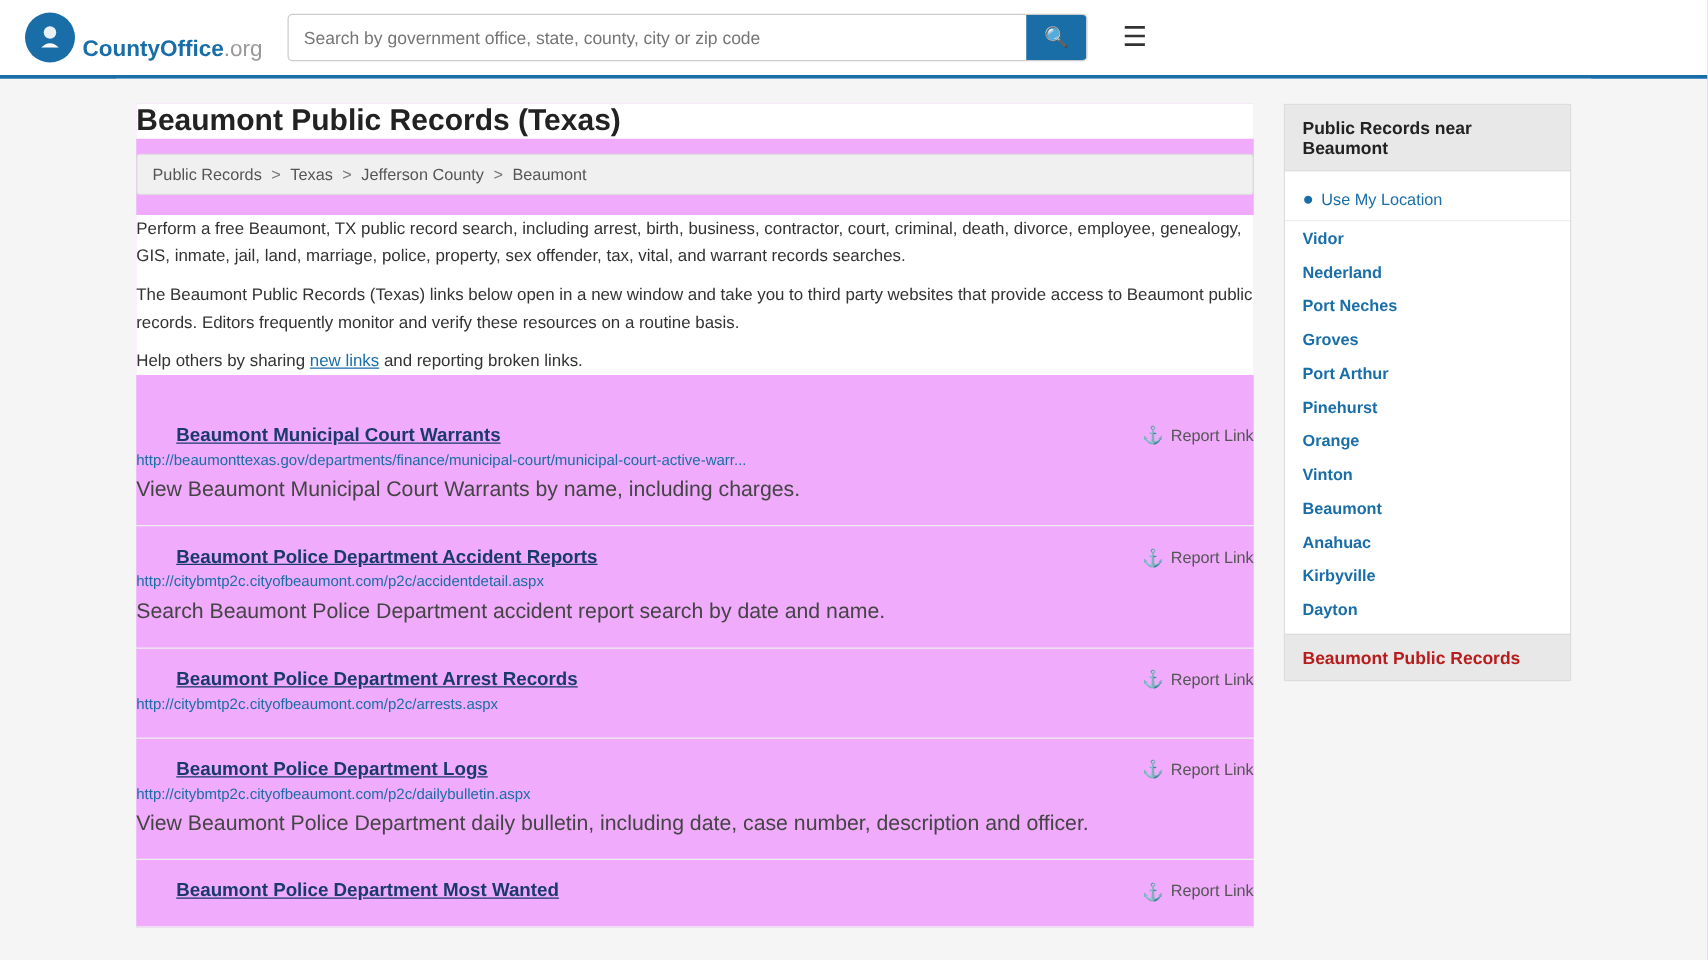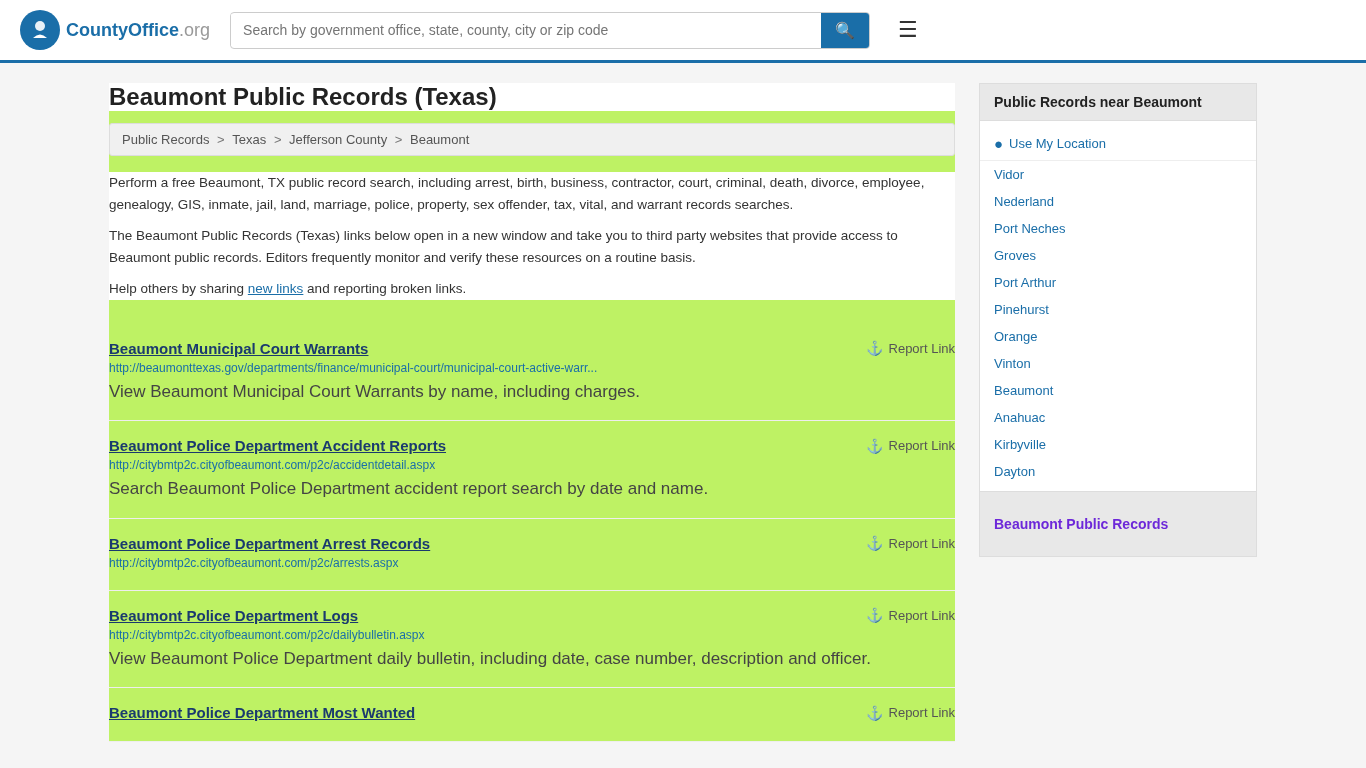--- a/index.html
+++ b/index.html
@@ -9,21 +9,21 @@
     #header {
       background: #fff;
       border-bottom: 3px solid #1a6ea8;
       padding: 10px 20px;
       display: flex;
       align-items: center;
       gap: 20px;
     }
     #logo-area {
       display: flex;
-      align-items: center;
+      align-items: flex-end;
       gap: 6px;
       text-decoration: none;
       flex-shrink: 0;
     }
     #logo-icon {
       width: 40px;
       height: 40px;
       background: #1a6ea8;
       border-radius: 50%;
       display: flex;
@@ -80,21 +80,21 @@
       margin: 0 auto;
       padding: 20px 16px;
       display: flex;
       gap: 24px;
       background: #f5f5f5;
     }
 
     
     #content {
       flex: 1;
-      background: #bef264;
+      background: #f0abfc;
       
     }
     #page-title {
       font-size: 24px;
       font-weight: bold;
       color: #222;
       margin-bottom: 12px;
       background: #fff;
     }
 
@@ -130,20 +130,21 @@
       justify-content: space-between;
       align-items: center;
       margin-bottom: 4px;
     }
     .record-title {
       font-size: 15px;
       font-weight: bold;
       color: #1a3a6e;
       text-decoration: underline;
       cursor: pointer;
+      margin-left: 32px;
     }
     .report-link-btn {
       display: flex;
       align-items: center;
       gap: 5px;
       font-size: 13px;
       color: #555;
       cursor: pointer;
       background: none;
       border: none;
@@ -160,21 +161,21 @@
       word-break: break-all;
     }
     .record-desc {
       font-size: 17px;
       color: #444;
       line-height: 1.5;
     }
 
     
     #sidebar {
-      width: 278px;
+      width: 230px;
       flex-shrink: 0;
     }
     .sidebar-box {
       background: #fff;
       border: 1px solid #ddd;
       margin-bottom: 16px;
     }
     .sidebar-box-header {
       background: #e8e8e8;
       padding: 10px 14px;
@@ -200,27 +201,28 @@
       text-align: left;
       border-bottom: 1px solid #eee;
     }
     .sidebar-link {
       display: block;
       padding: 6px 14px;
       font-size: 13px;
       color: #1a6ea8;
       text-decoration: none;
       cursor: pointer;
+      font-weight: bold;
     }
     .sidebar-box-footer-header {
       background: #e8e8e8;
-      padding: 24px 14px;
+      padding: 10px 14px;
       font-weight: bold;
       font-size: 14px;
-      color: #6d28d9;
+      color: #b91c1c;
       border-top: 1px solid #ddd;
     }
   </style>
 </head>
 <body>
 
 <div id="header">
   <div id="logo-area">
     <div id="logo-icon">
       <svg width="24" height="24" viewBox="0 0 24 24" fill="white">

